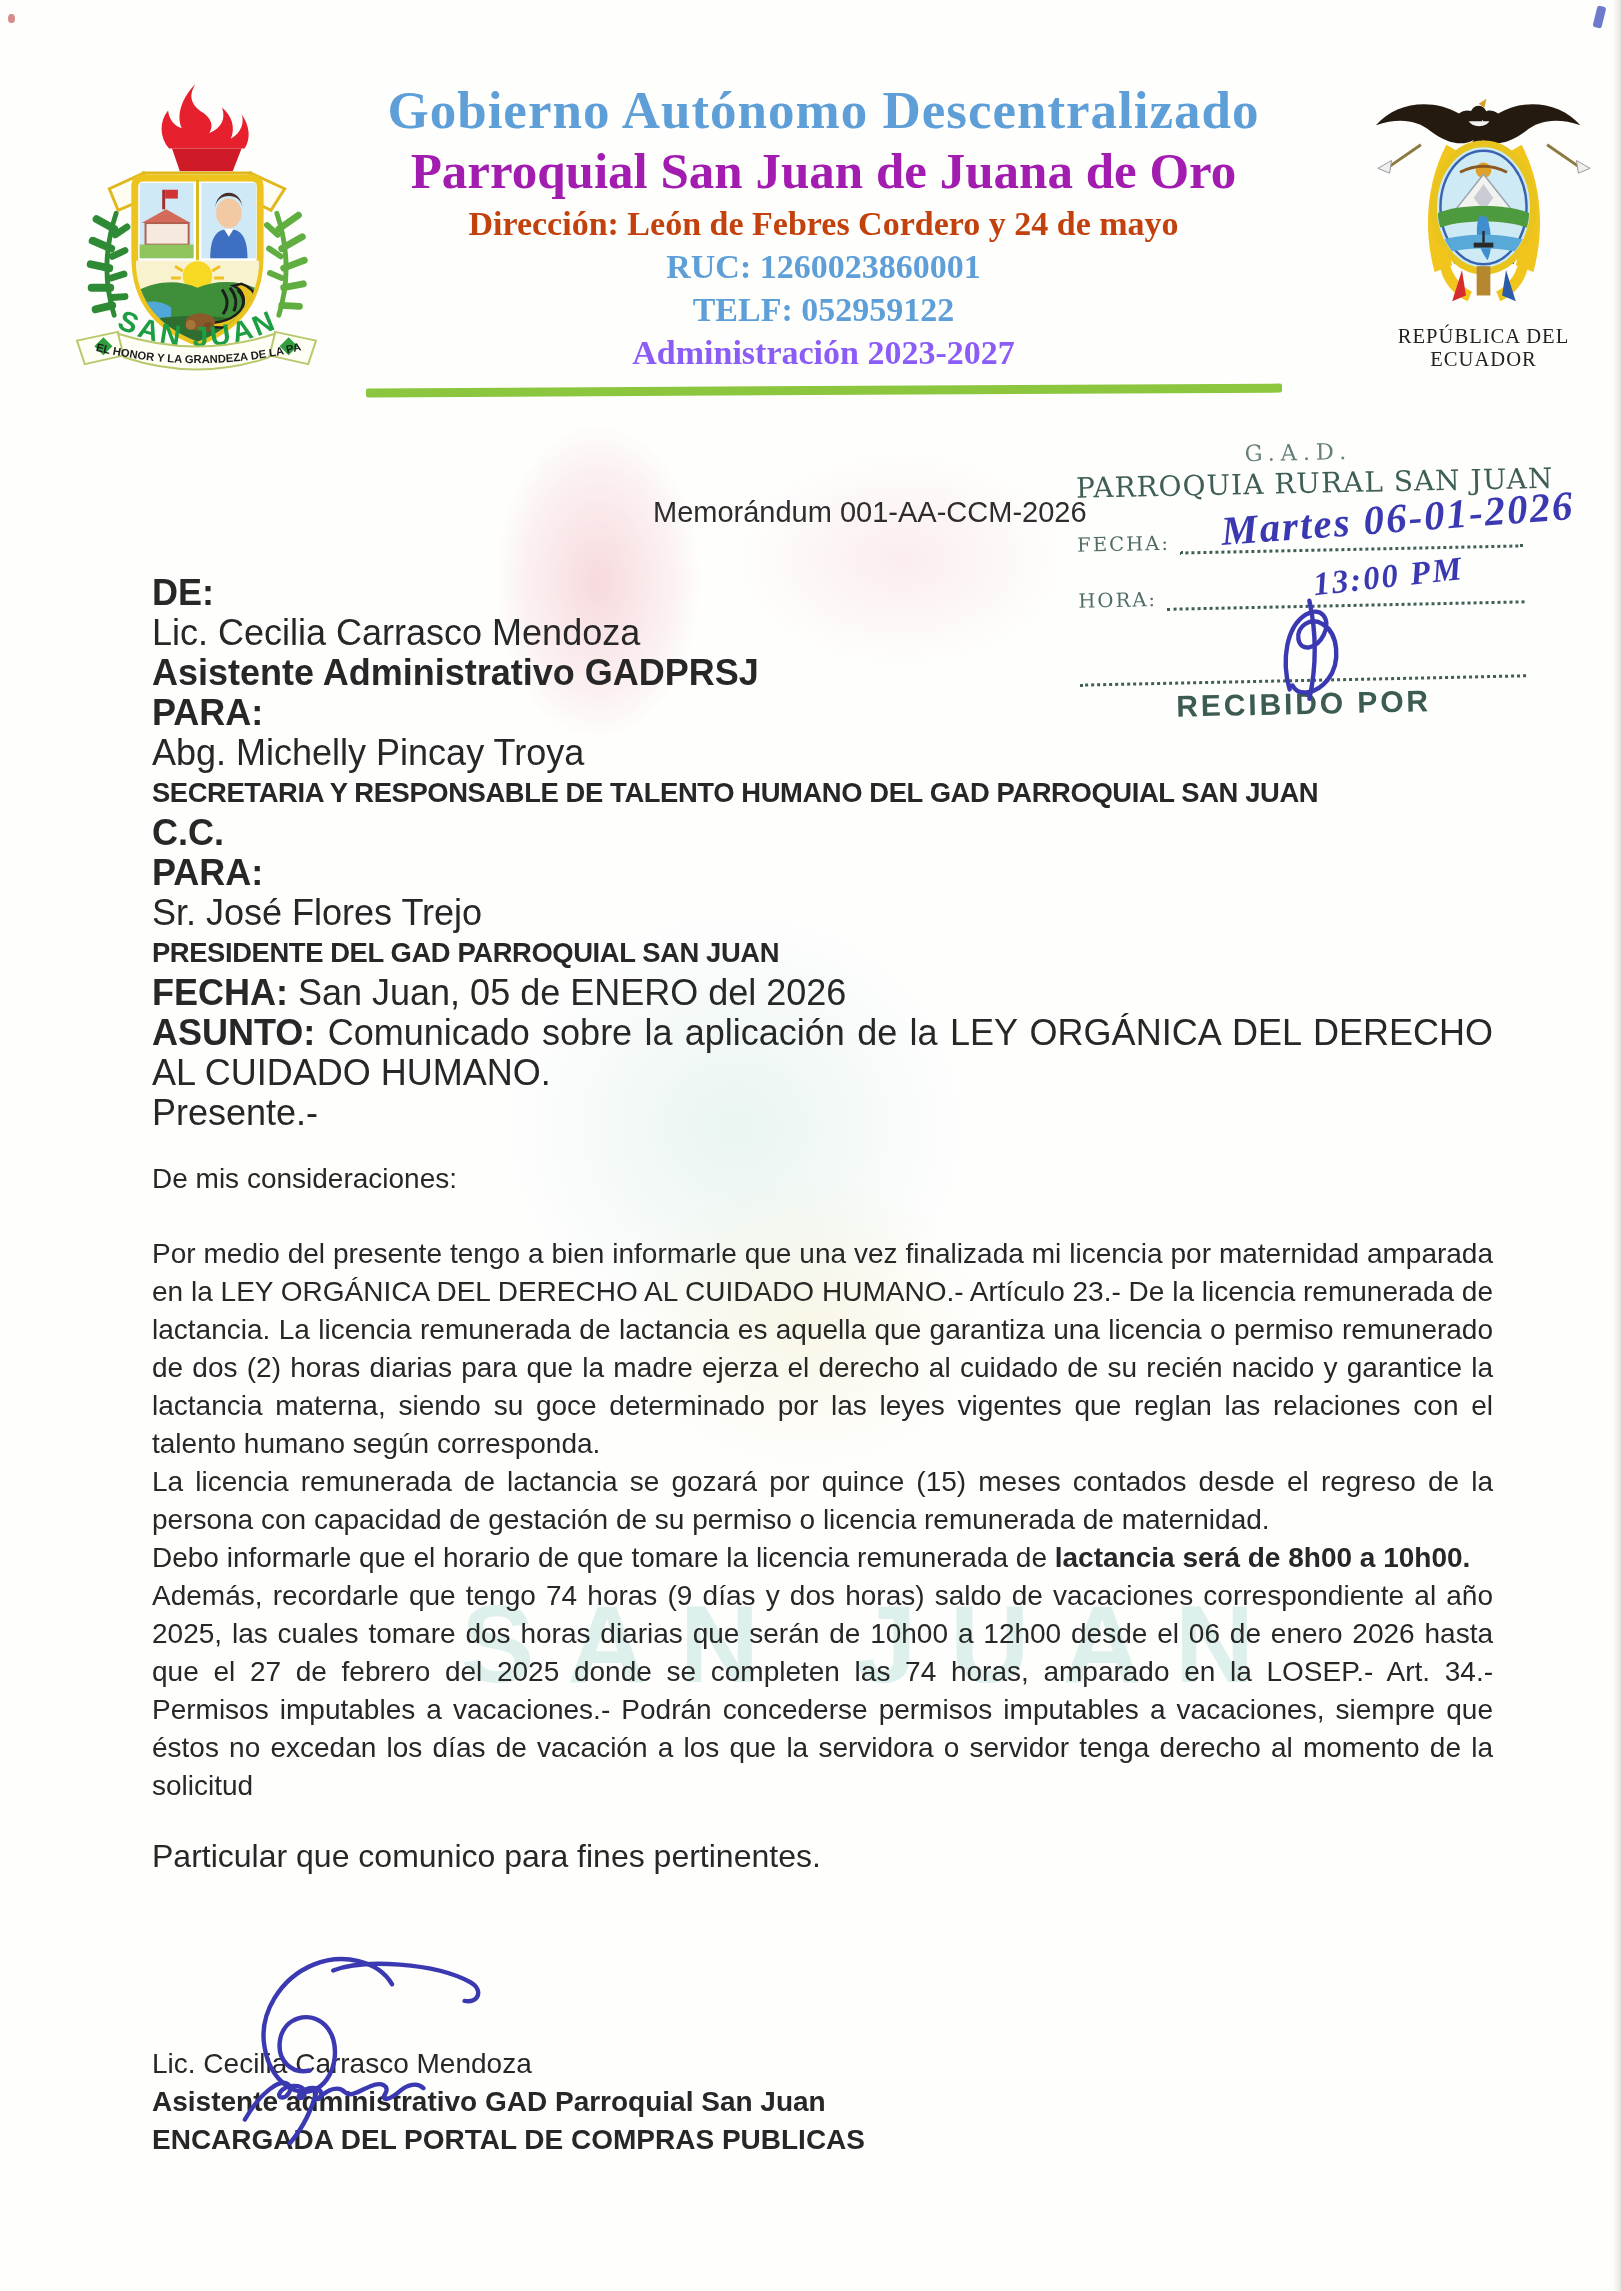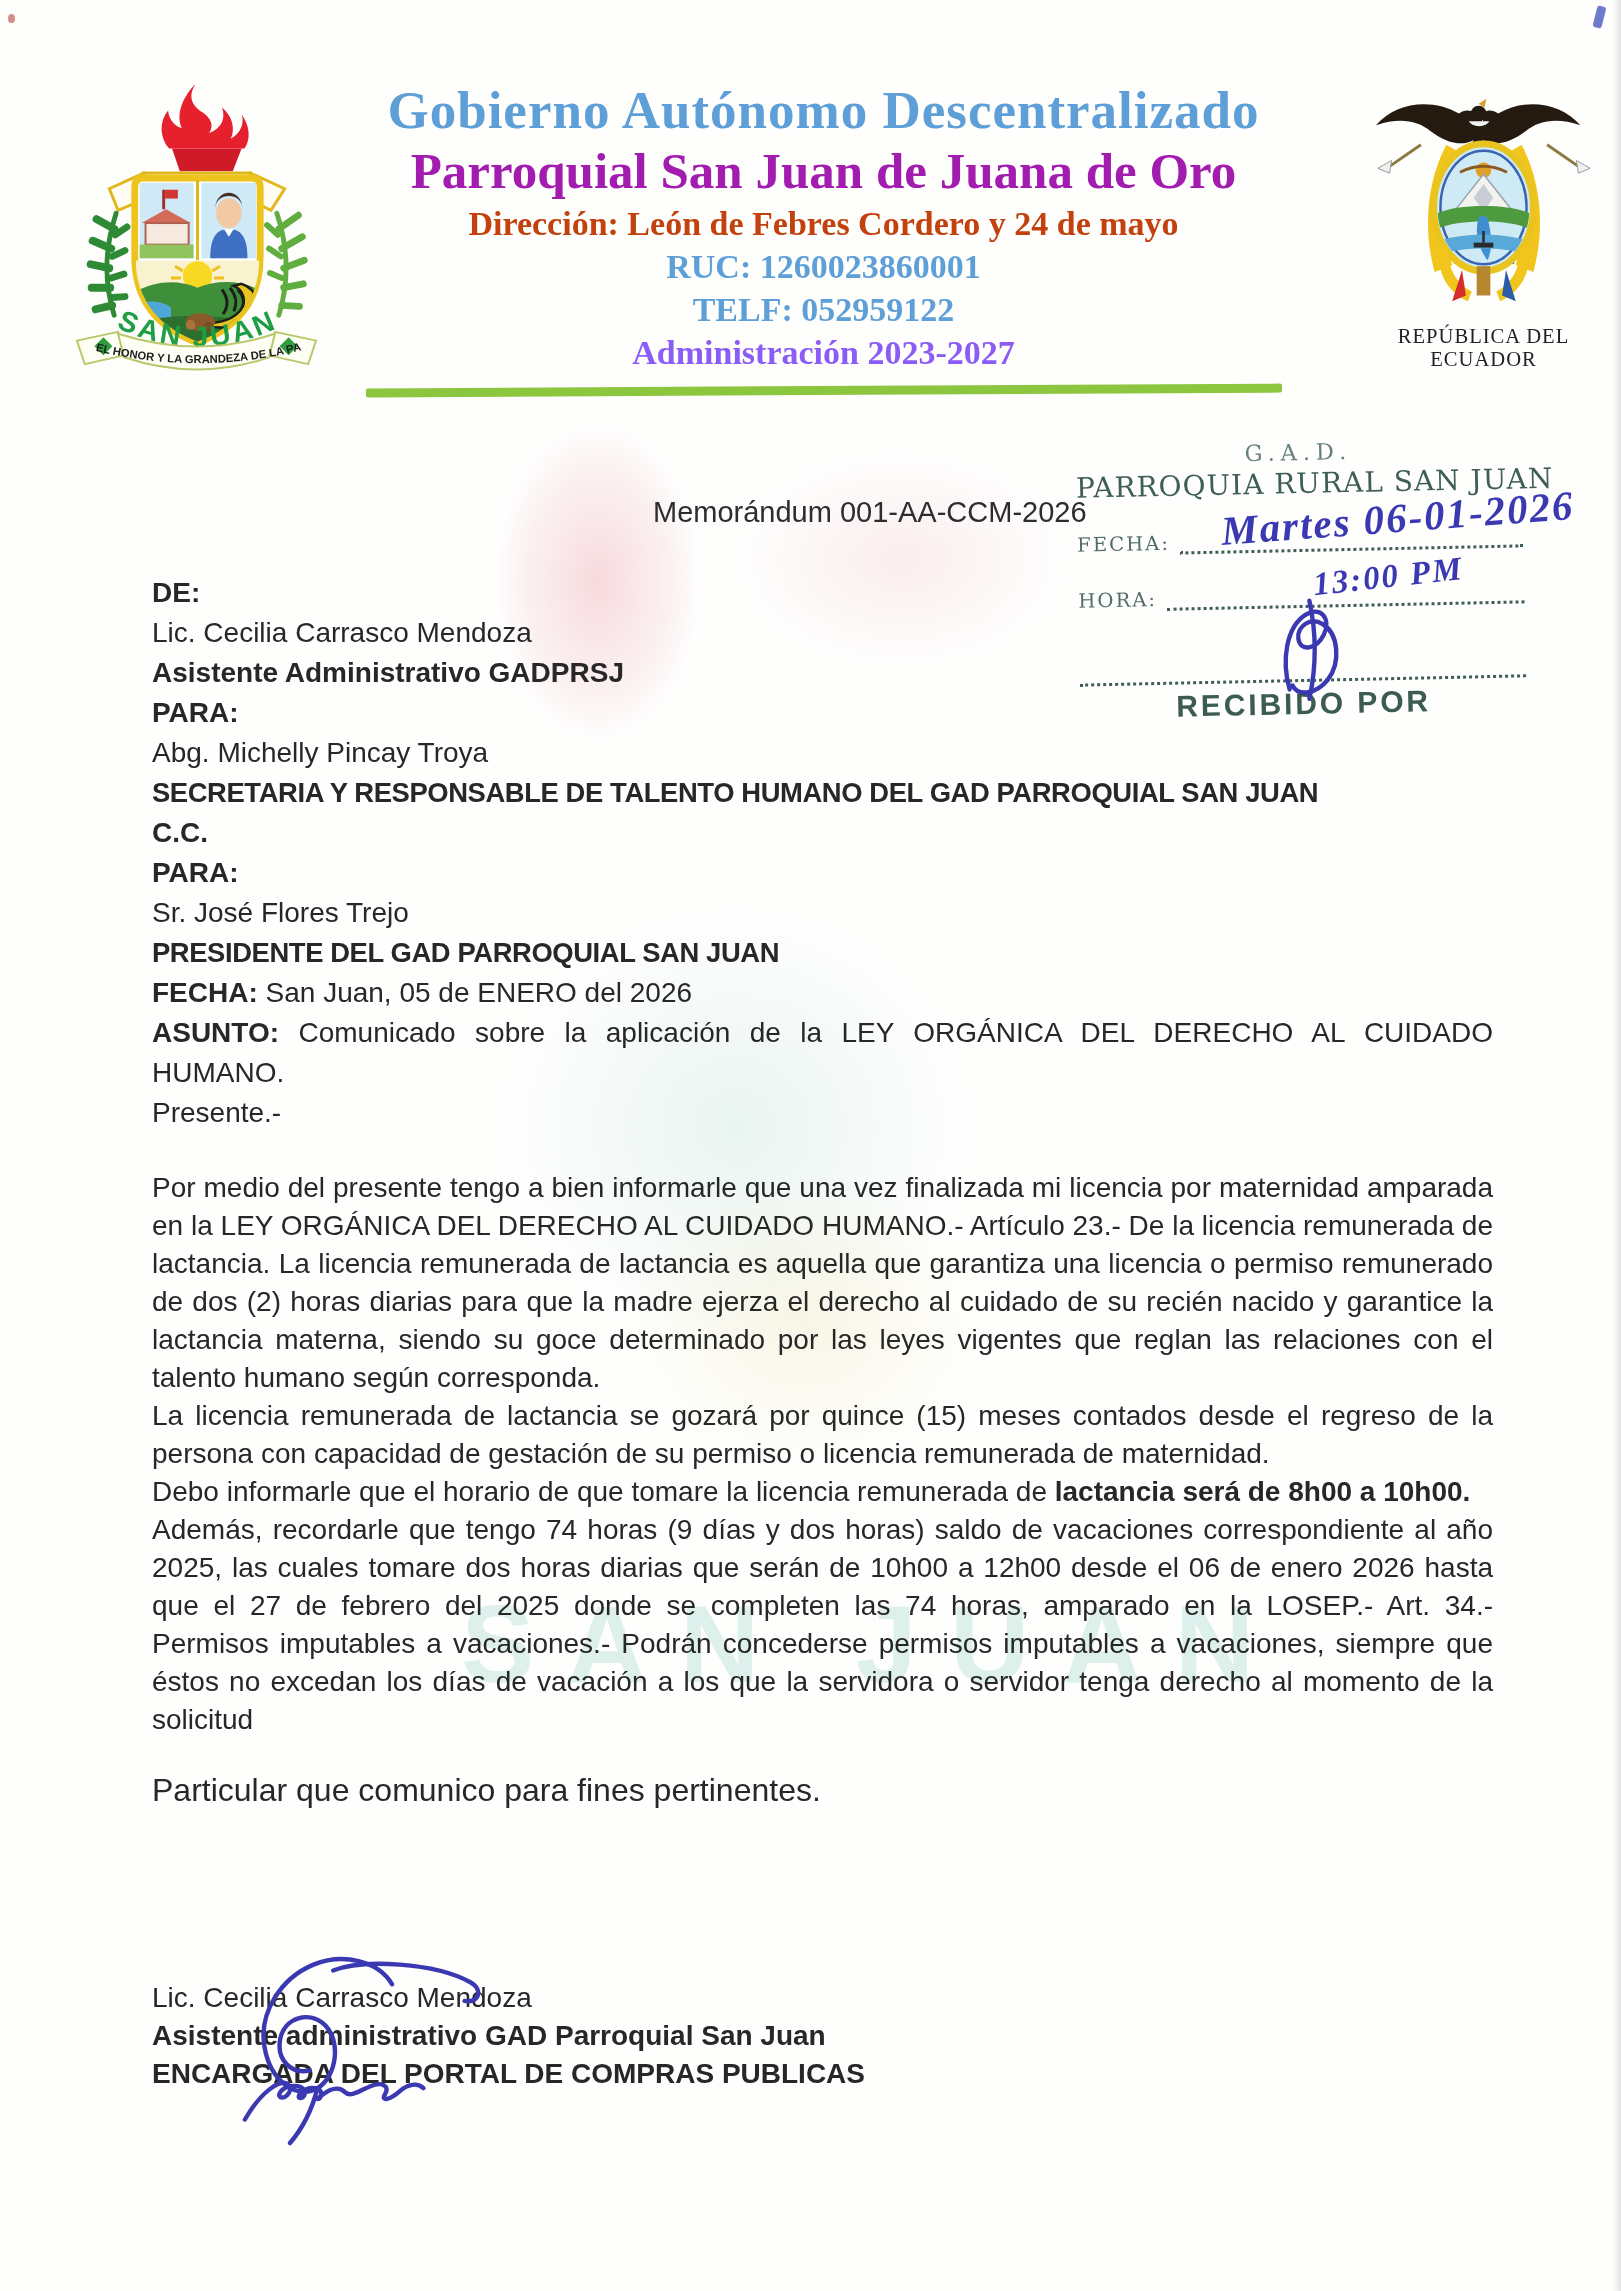--- a/index.html
+++ b/index.html
@@ -67,21 +67,21 @@
   .hand-fecha { left:41px; top:-51px; font-size:41px; transform:rotate(-3deg); letter-spacing:2px; }
   .hand-hora { left:147px; top:-43px; font-size:33px; transform:rotate(-5deg); letter-spacing:2px; }
   .stamp-recibido { margin-top:69px; position:relative; }
   .recibido-dots { border-bottom:3.9px dotted #3f5e54; height:4.9px; }
   .recibido-text { text-align:center; font-weight:bold; font-size:30px;
     letter-spacing:2.9px; margin-top:4.9px; color:#3c5b51; }
   .initials-svg { position:absolute; left:176px; top:-84px; }
 
   
   .letter { position:absolute; left:152px; top:573px; width:1341px; }
-  .addr { font-size:28px; line-height:40px; }
+  .addr { font-size:36px; line-height:40px; }
   .b { font-weight:bold; }
   .tight { font-size:27.4px; letter-spacing:-0.4px; white-space:nowrap; }
   .asunto { text-align:justify; }
   .salutation { margin-top:25.5px; font-size:28px; line-height:40px; }
   .para { margin-top:0; font-size:28px; line-height:38px; text-align:justify; }
   .para-first { margin-top:36px; }
   .closing { margin-top:33px; font-size:32px; line-height:37px; }
   .sig-block { margin-top:170px; font-size:28px; line-height:38px; position:relative; }
   .signature-svg { position:absolute; left:184px; top:1945px; }
 </style>
@@ -288,20 +288,21 @@
     <div class="addr">Abg. Michelly Pincay Troya</div>
     <div class="addr b tight">SECRETARIA Y RESPONSABLE DE TALENTO HUMANO DEL GAD PARROQUIAL SAN JUAN</div>
     <div class="addr b">C.C.</div>
     <div class="addr b">PARA:</div>
     <div class="addr">Sr. José Flores Trejo</div>
     <div class="addr b tight">PRESIDENTE DEL GAD PARROQUIAL SAN JUAN</div>
     <div class="addr"><span class="b">FECHA:</span><span> San Juan, 05 de ENERO del 2026</span></div>
     <div class="addr asunto"><span class="b">ASUNTO:</span><span> Comunicado sobre la aplicación de la LEY ORGÁNICA DEL DERECHO AL CUIDADO HUMANO.</span></div>
     <div class="addr">Presente.-</div>
 
+    <div class="salutation">De mis consideraciones:</div>
 
     <p class="para para-first">Por medio del presente tengo a bien informarle que una vez finalizada mi licencia por maternidad amparada en la LEY ORGÁNICA DEL DERECHO AL CUIDADO HUMANO.- Artículo 23.- De la licencia remunerada de lactancia. La licencia remunerada de lactancia es aquella que garantiza una licencia o permiso remunerado de dos (2) horas diarias para que la madre ejerza el derecho al cuidado de su recién nacido y garantice la lactancia materna, siendo su goce determinado por las leyes vigentes que reglan las relaciones con el talento humano según corresponda.</p>
     <p class="para">La licencia remunerada de lactancia se gozará por quince (15) meses contados desde el regreso de la persona con capacidad de gestación de su permiso o licencia remunerada de maternidad.</p>
     <p class="para"><span>Debo informarle que el horario de que tomare la licencia remunerada de </span><span class="b">lactancia será de 8h00 a 10h00.</span></p>
     <p class="para">Además, recordarle que tengo 74 horas (9 días y dos horas) saldo de vacaciones correspondiente al año 2025, las cuales tomare dos horas diarias que serán de 10h00 a 12h00 desde el 06 de enero 2026 hasta que el 27 de febrero del 2025 donde se completen las 74 horas, amparado en la LOSEP.- Art. 34.- Permisos imputables a vacaciones.- Podrán concederse permisos imputables a vacaciones, siempre que éstos no excedan los días de vacación a los que la servidora o servidor tenga derecho al momento de la solicitud</p>
 
     <div class="closing">Particular que comunico para fines pertinentes.</div>
 
     <div class="sig-block">
       <div>Lic. Cecilia Carrasco Mendoza</div>

